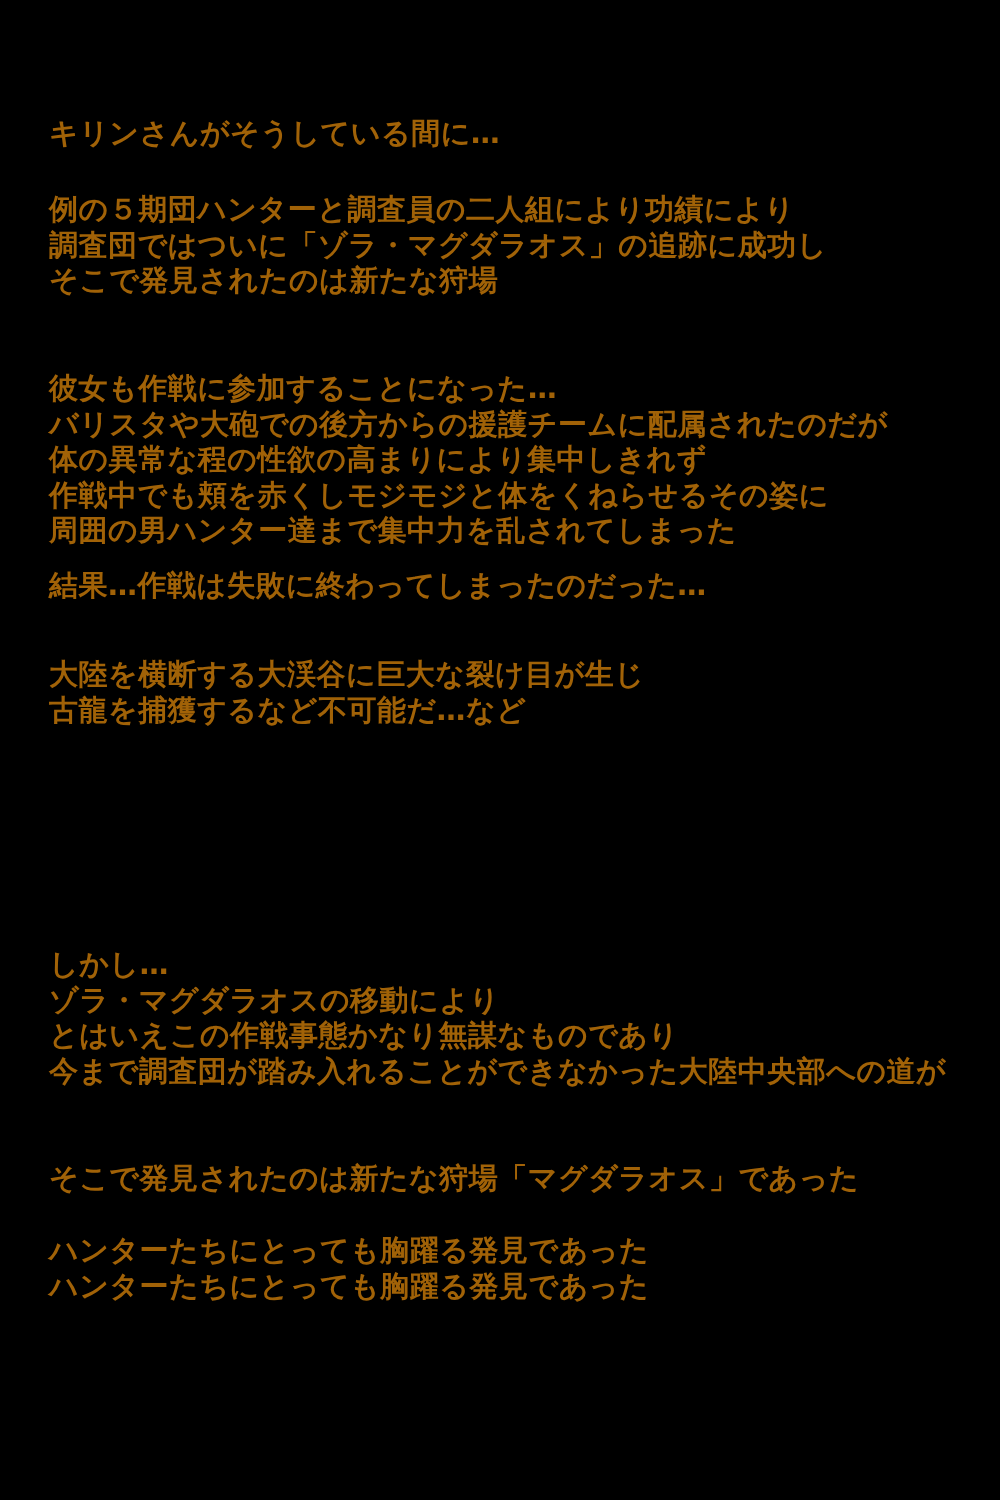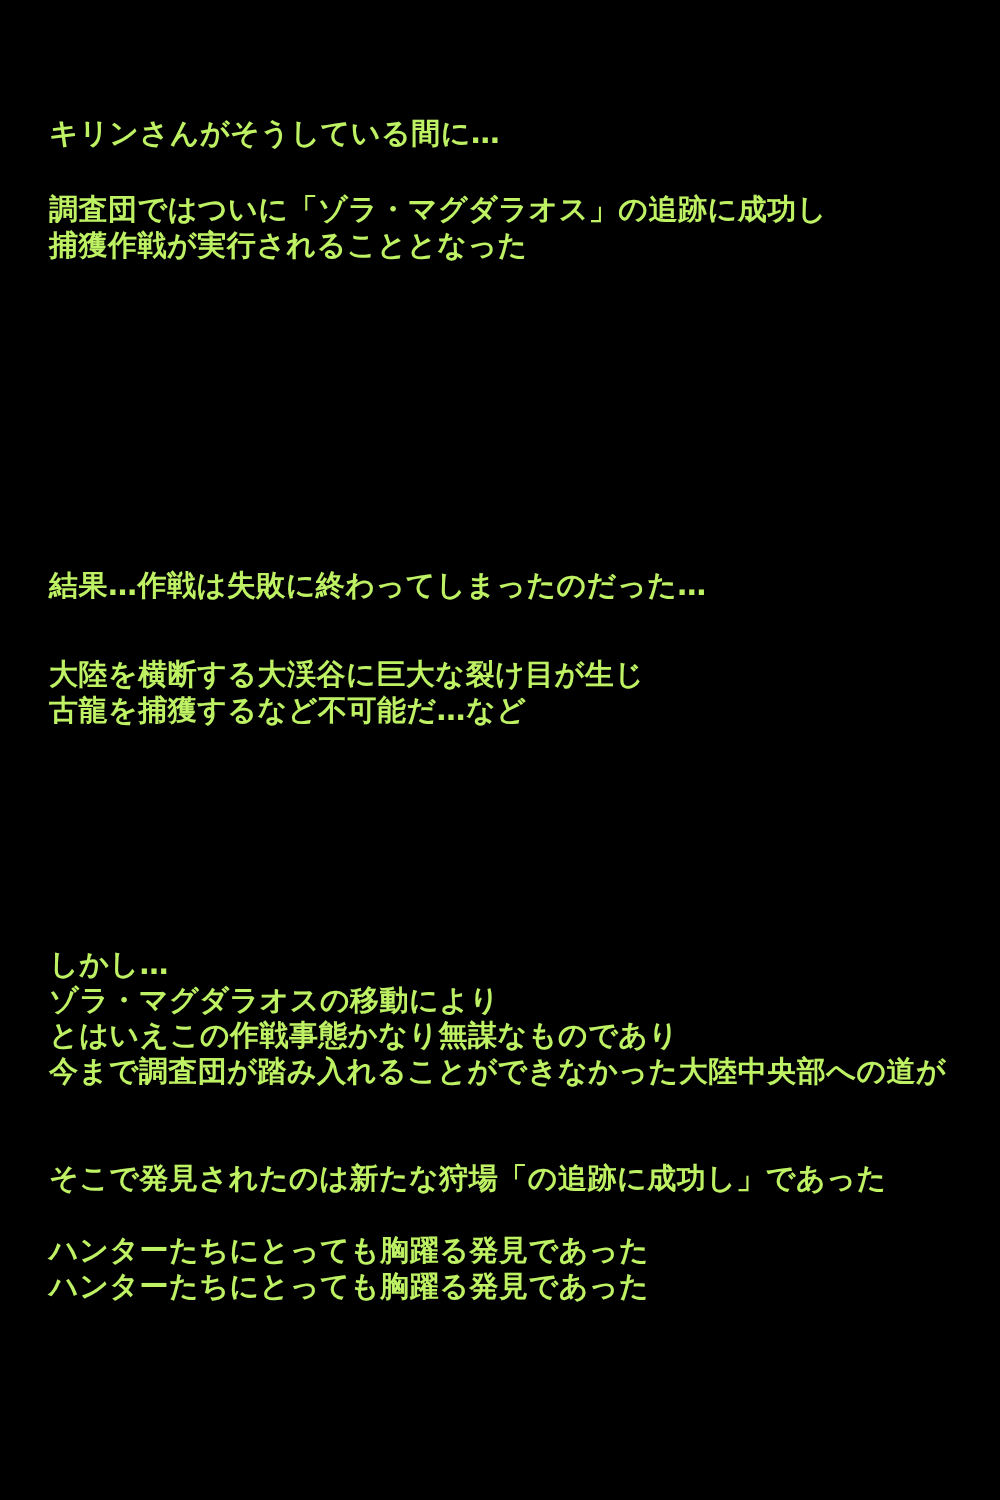--- a/index.html
+++ b/index.html
@@ -14,62 +14,70 @@
     background: #000000;
     overflow: hidden;
     font-family: "DejaVu Sans", sans-serif;
   }
   .section {
     position: absolute;
     left: 49px;
     right: 8px;
   }
   .line {
-    color: #bef264;
+    color: #a16207;
     font-size: 29px;
     font-weight: bold;
     line-height: 35.5px;
     letter-spacing: 0.5px;
     white-space: nowrap;
     text-rendering: optimizeLegibility;
   }
 </style>
 </head>
 <body>
 
 <div class="page">
 
   <div class="section" style="top:116px">
     <div class="line">キリンさんがそうしている間に…</div>
   </div>
 
   <div class="section" style="top:192px">
+    <div class="line">例の５期団ハンターと調査員の二人組により功績により</div>
     <div class="line">調査団ではついに「ゾラ・マグダラオス」の追跡に成功し</div>
-    <div class="line">捕獲作戦が実行されることとなった</div>
+    <div class="line">そこで発見されたのは新たな狩場</div>
   </div>
 
+  <div class="section" style="top:371px">
+    <div class="line">彼女も作戦に参加することになった…</div>
+    <div class="line">バリスタや大砲での後方からの援護チームに配属されたのだが</div>
+    <div class="line">体の異常な程の性欲の高まりにより集中しきれず</div>
+    <div class="line">作戦中でも頬を赤くしモジモジと体をくねらせるその姿に</div>
+    <div class="line">周囲の男ハンター達まで集中力を乱されてしまった</div>
+  </div>
 
   <div class="section" style="top:568px">
     <div class="line">結果…作戦は失敗に終わってしまったのだった…</div>
   </div>
 
   <div class="section" style="top:657px">
     <div class="line">大陸を横断する大渓谷に巨大な裂け目が生じ</div>
     <div class="line">古龍を捕獲するなど不可能だ…など</div>
   </div>
 
   <div class="section" style="top:947px">
     <div class="line">しかし…</div>
     <div class="line">ゾラ・マグダラオスの移動により</div>
     <div class="line">とはいえこの作戦事態かなり無謀なものであり</div>
     <div class="line">今まで調査団が踏み入れることができなかった大陸中央部への道が</div>
   </div>
 
   <div class="section" style="top:1161px">
-    <div class="line">そこで発見されたのは新たな狩場「の追跡に成功し」であった</div>
+    <div class="line">そこで発見されたのは新たな狩場「マグダラオス」であった</div>
   </div>
 
   <div class="section" style="top:1233px">
     <div class="line">ハンターたちにとっても胸躍る発見であった</div>
     <div class="line">ハンターたちにとっても胸躍る発見であった</div>
   </div>
 
 </div>
 
 </body></html>

